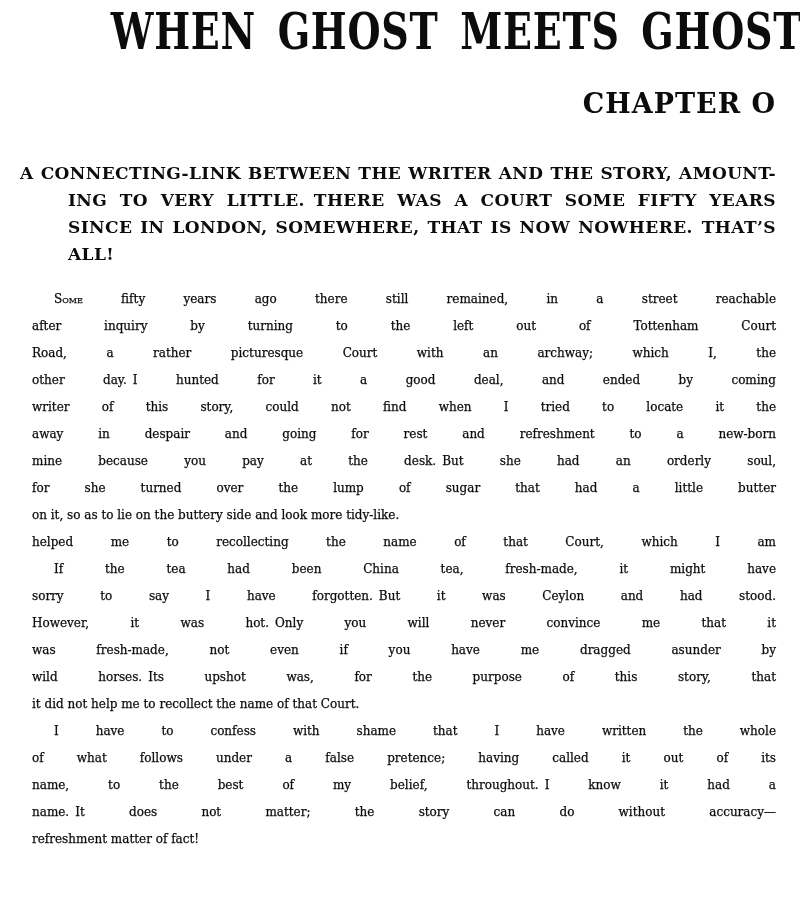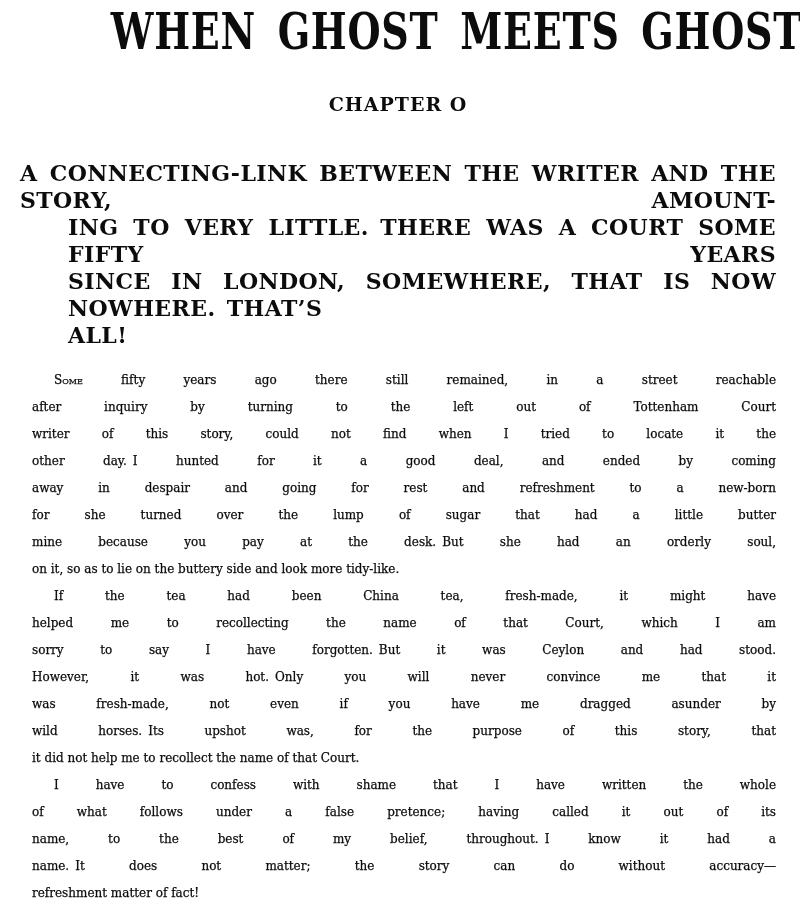--- a/index.html
+++ b/index.html
@@ -19,31 +19,31 @@
     font-weight: bold;
     font-size: 50px;
     line-height: 48px;
     letter-spacing: 1px;
     word-spacing: 10px;
     white-space: nowrap;
     transform: scaleX(0.76);
   }
   .chapter {
     margin-top: 34px;
-    text-align: center;
+    text-align: right;
     font-weight: bold;
-    font-size: 19px;
+    font-size: 27px;
     line-height: 28px;
     letter-spacing: 1px;
   }
 
   .synopsis {
     margin-top: 42px;
     font-weight: bold;
-    font-size: 22px;
+    font-size: 17px;
     letter-spacing: 0.4px;
   }
   .synopsis .line { line-height: 27px; padding-left: 48px; }
   .synopsis .line.first { padding-left: 0; }
 
   .body {
     margin-top: 18px;
     font-size: 12px;
     margin-left: 12px;
     -webkit-text-stroke: 0.25px #0c0c0c;
@@ -73,31 +73,32 @@
     <div class="line">ING TO VERY LITTLE. THERE WAS A COURT SOME FIFTY YEARS</div>
     <div class="line">SINCE IN LONDON, SOMEWHERE, THAT IS NOW NOWHERE. THAT’S</div>
     <div class="line last">ALL!</div>
   </div>
 
   <div class="body">
 
     <div class="paragraph">
       <div class="line indent"><span class="lead">Some</span> <span>fifty years ago there still remained, in a street reachable</span></div>
       <div class="line">after inquiry by turning to the left out of Tottenham Court</div>
+      <div class="line">Road, a rather picturesque Court with an archway; which I, the</div>
+      <div class="line">other day. I hunted for it a good deal, and ended by coming</div>
       <div class="line">writer of this story, could not find when I tried to locate it the</div>
-      <div class="line">other day. I hunted for it a good deal, and ended by coming</div>
       <div class="line">away in despair and going for rest and refreshment to a new-born</div>
+      <div class="line">mine because you pay at the desk. But she had an orderly soul,</div>
       <div class="line">for she turned over the lump of sugar that had a little butter</div>
-      <div class="line">mine because you pay at the desk. But she had an orderly soul,</div>
       <div class="line last">on it, so as to lie on the buttery side and look more tidy-like.</div>
     </div>
 
     <div class="paragraph">
+      <div class="line">helped me to recollecting the name of that Court, which I am</div>
       <div class="line indent">If the tea had been China tea, fresh-made, it might have</div>
-      <div class="line">helped me to recollecting the name of that Court, which I am</div>
       <div class="line">sorry to say I have forgotten. But it was Ceylon and had stood.</div>
       <div class="line">However, it was hot. Only you will never convince me that it</div>
       <div class="line">was fresh-made, not even if you have me dragged asunder by</div>
       <div class="line">wild horses. Its upshot was, for the purpose of this story, that</div>
       <div class="line last">it did not help me to recollect the name of that Court.</div>
     </div>
 
     <div class="paragraph">
       <div class="line indent">I have to confess with shame that I have written the whole</div>
       <div class="line">of what follows under a false pretence; having called it out of its</div>

